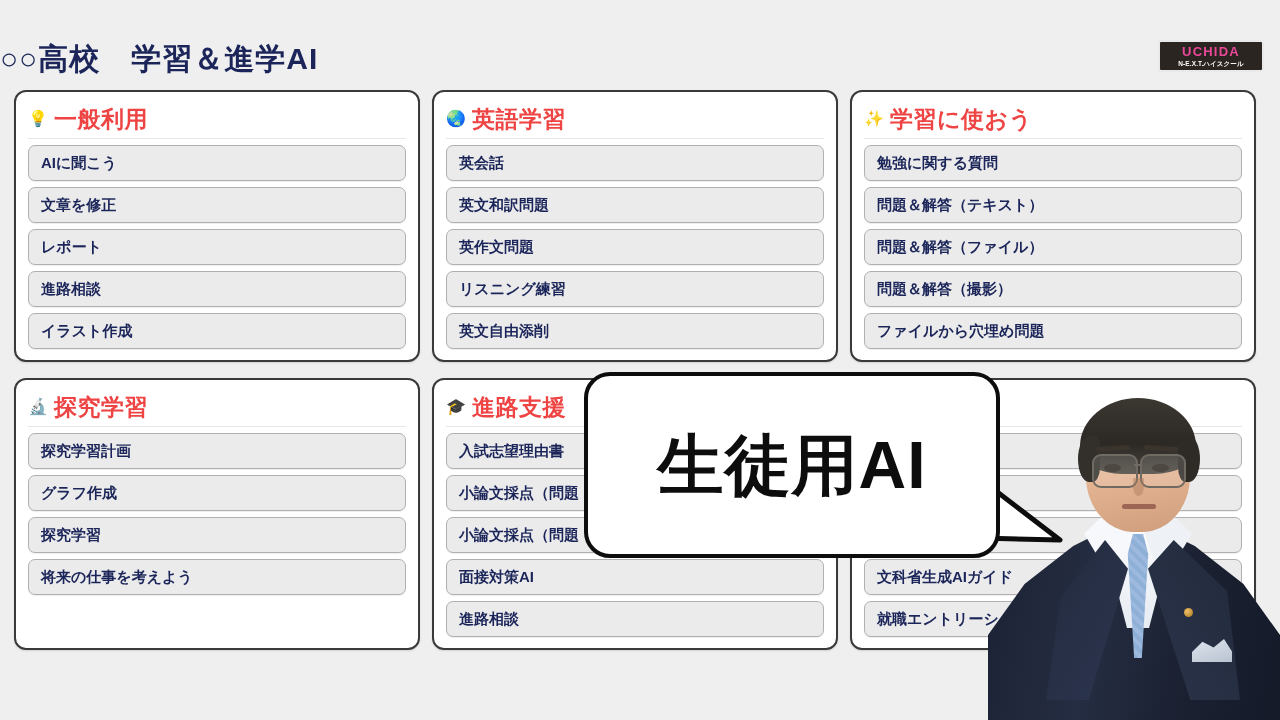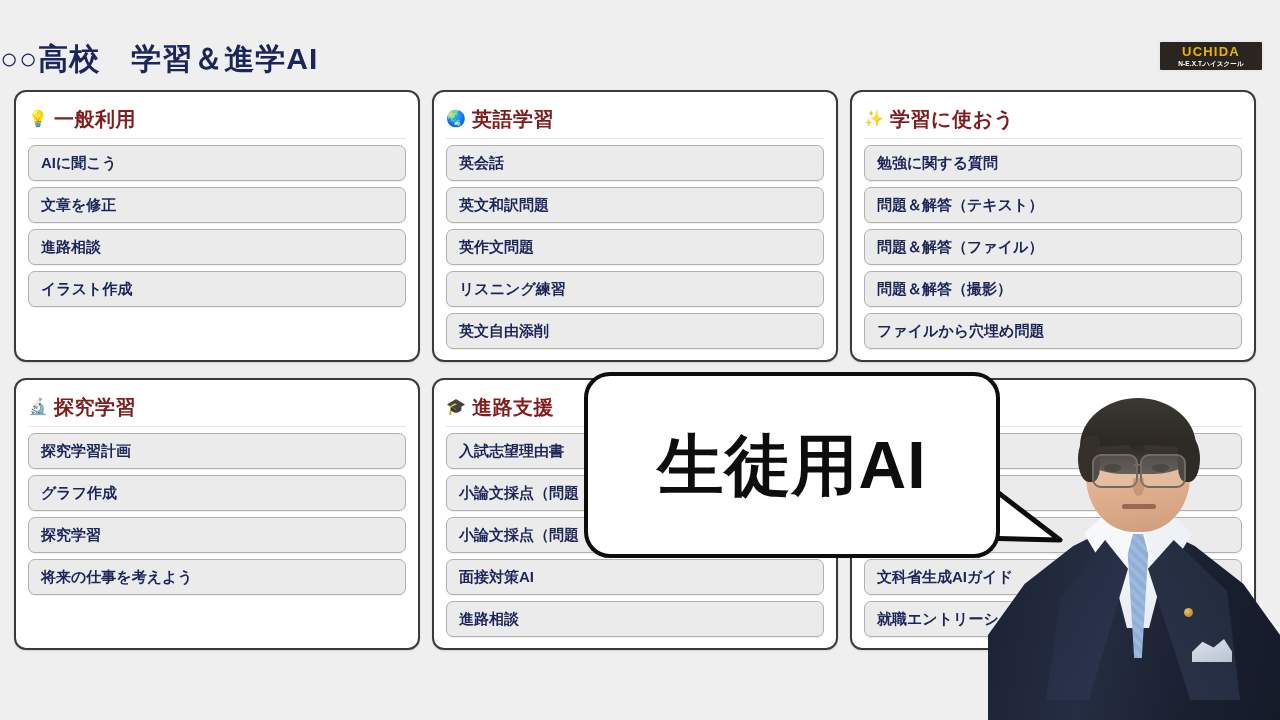--- a/index.html
+++ b/index.html
@@ -22,21 +22,21 @@
     color:#1b2559;line-height:1;
   }
   .brand-logo{
     position:absolute;right:16px;top:40px;
     width:106px;height:32px;border-radius:3px;
     background:#2b2522;border:2px solid #e9e9e9;
     display:flex;flex-direction:column;align-items:center;justify-content:center;
     box-sizing:border-box;
   }
   .brand-logo .brand-main{
-    color:#eab308;font-size:13px;font-weight:bold;letter-spacing:1.2px;line-height:13px;
+    color:#ec4899;font-size:13px;font-weight:bold;letter-spacing:1.2px;line-height:13px;
   }
   .brand-logo .brand-sub{
     color:#ffffff;font-size:6.5px;font-weight:bold;letter-spacing:0.1px;line-height:9px;margin-top:1px;
   }
 
   
   .grid{
     position:absolute;left:14px;top:90px;width:1252px;height:572px;
     display:grid;grid-template-columns:repeat(3,406px);grid-template-rows:272px 272px;
     column-gap:12px;row-gap:16px;
@@ -48,21 +48,21 @@
     box-shadow:0 1px 2px rgba(0,0,0,.12);
     overflow:hidden;
   }
   .card-head{
     display:flex;align-items:center;gap:8px;
     height:38px;flex:0 0 auto;
     border-bottom:1px solid #e6e6e6;margin-bottom:6px;
   }
   .card-icon{font-size:16px;line-height:1;width:18px;text-align:center;}
   .card-title{
-    font-size:20px;font-weight:bold;color:#7f1d1d;letter-spacing:.5px;
+    font-size:23px;font-weight:bold;color:#ef4444;letter-spacing:.5px;
   }
   .card-items{display:flex;flex-direction:column;gap:6px;}
   .item-btn{
     height:36px;border:1px solid #b0b0b0;border-radius:7px;
     background:#ebebeb;
     display:flex;align-items:center;
     padding:12px 12px;box-sizing:border-box;
     font-size:15px;font-weight:bold;color:#1b2559;
     white-space:nowrap;overflow:hidden;
     box-shadow:0 1px 1px rgba(0,0,0,.07);
@@ -185,20 +185,21 @@
   <div class="grid layer-grid">
 
     <div class="card">
       <div class="card-head">
         <span class="card-icon">💡</span>
         <span class="card-title">一般利用</span>
       </div>
       <div class="card-items">
         <div class="item-btn">AIに聞こう</div>
         <div class="item-btn">文章を修正</div>
+        <div class="item-btn">レポート</div>
         <div class="item-btn">進路相談</div>
         <div class="item-btn">イラスト作成</div>
       </div>
     </div>
 
     <div class="card">
       <div class="card-head">
         <span class="card-icon">🌏</span>
         <span class="card-title">英語学習</span>
       </div>

